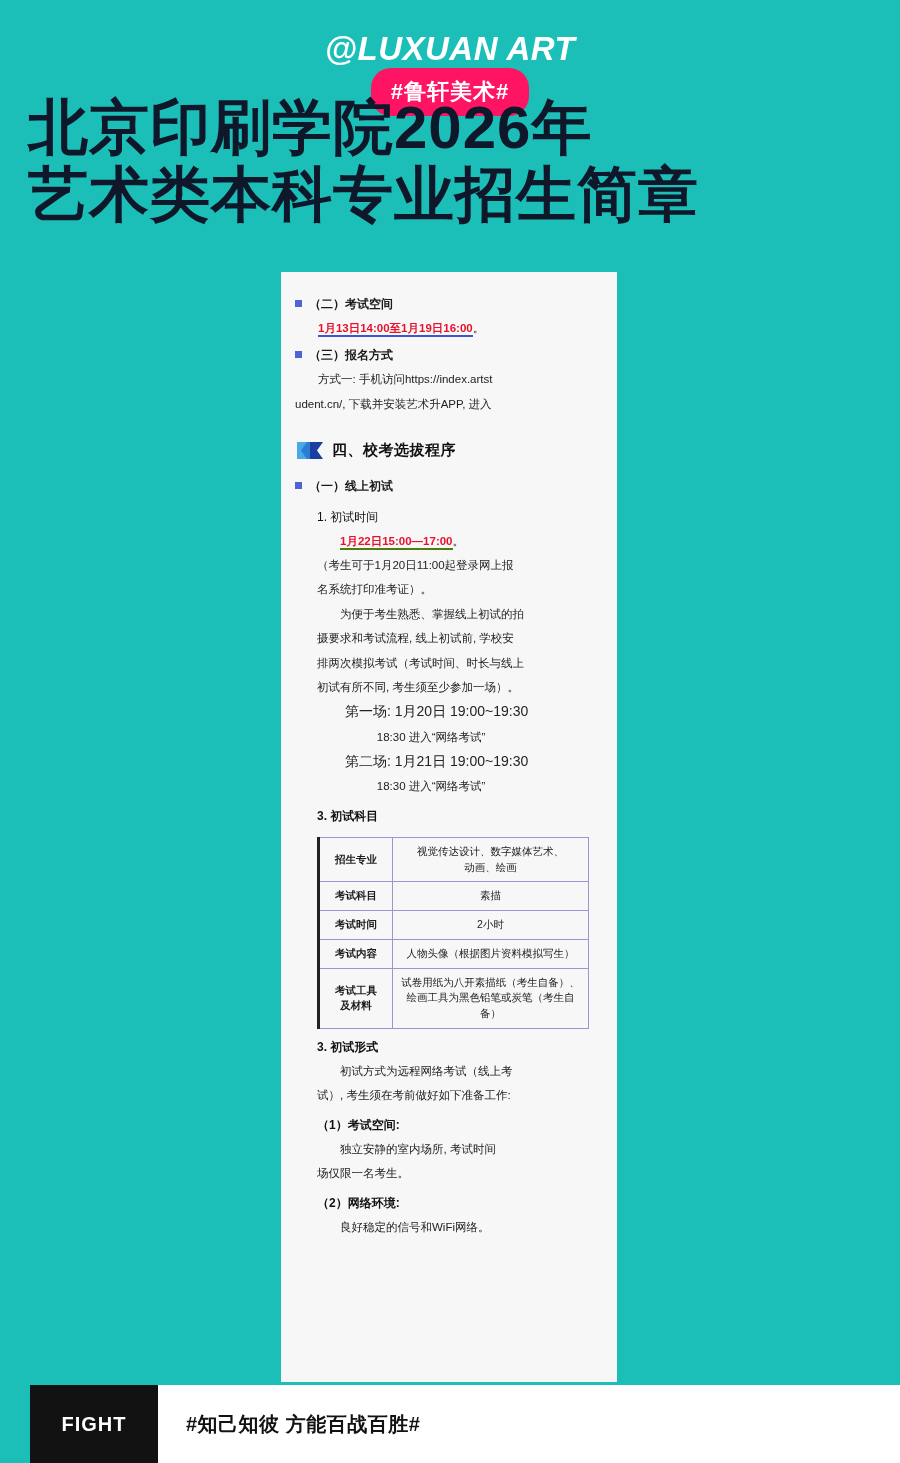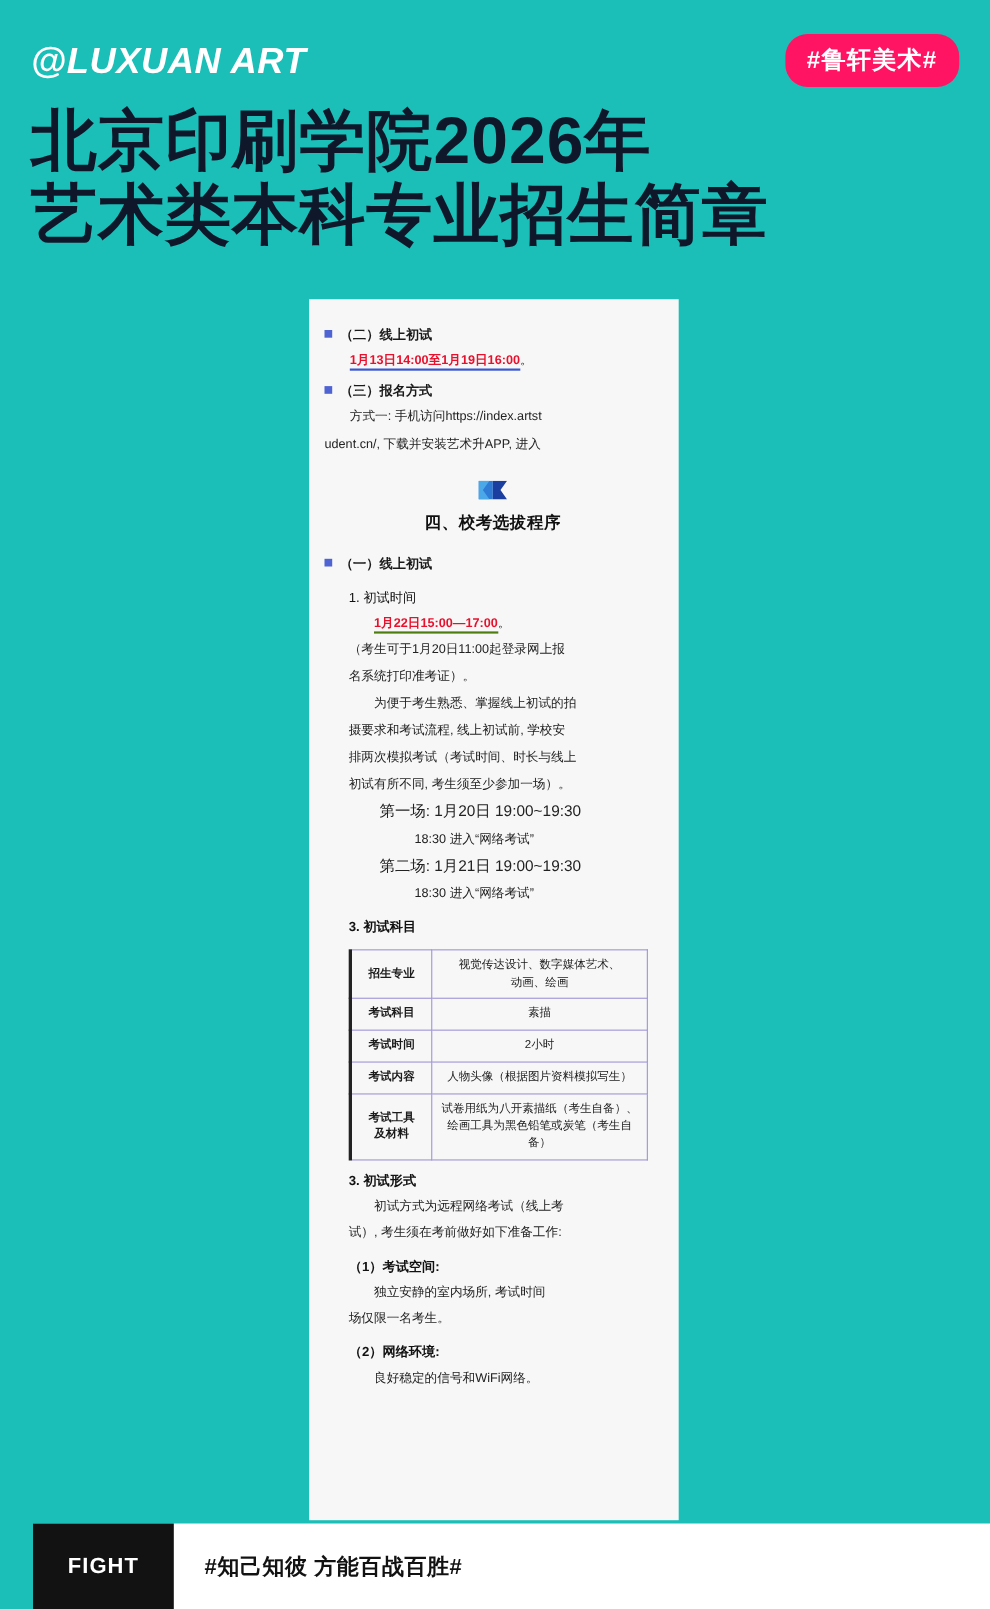--- a/index.html
+++ b/index.html
@@ -19,20 +19,21 @@
   .header {
     position: relative;
     padding: 30px 28px 0 28px;
     box-sizing: border-box;
   }
   .brand-row {
     display: flex;
     align-items: center;
     justify-content: space-between;
     height: 50px;
+    flex-direction: column;
   }
   .brand {
     color: #ffffff;
     font-size: 33px;
     font-weight: bold;
     letter-spacing: 0.5px;
     font-style: italic;
     white-space: nowrap;
   }
   .tag-pill {
@@ -110,21 +111,20 @@
     border-bottom: 2px solid #4d7c0f;
     padding-bottom: 1px;
   }
 
   
   .section-head {
     display: flex;
     align-items: center;
     gap: 9px;
     margin: 22px 0 12px 2px;
-    flex-direction: column;
   }
   .flag-icon {
     width: 26px;
     height: 17px;
     flex: 0 0 auto;
   }
   .section-head-text {
     font-size: 15px;
     font-weight: bold;
     color: #111;
@@ -225,21 +225,21 @@
   <div class="title-block">
     <div class="title-line">北京印刷学院2026年</div>
     <div class="title-line">艺术类本科专业招生简章</div>
   </div>
 </div>
 
 <div class="doc-card">
 
   <div class="bullet-head">
     <span class="bullet-sq"></span>
-    <span>（二）线上初试</span>
+    <span>（二）考试空间</span>
   </div>
   <p class="para">
     <span class="hl-date">1月13日14:00至1月19日16:00</span><span>。</span>
   </p>
 
   <div class="bullet-head">
     <span class="bullet-sq"></span>
     <span>（三）报名方式</span>
   </div>
   <p class="para">方式一: 手机访问https://index.artst</p>

